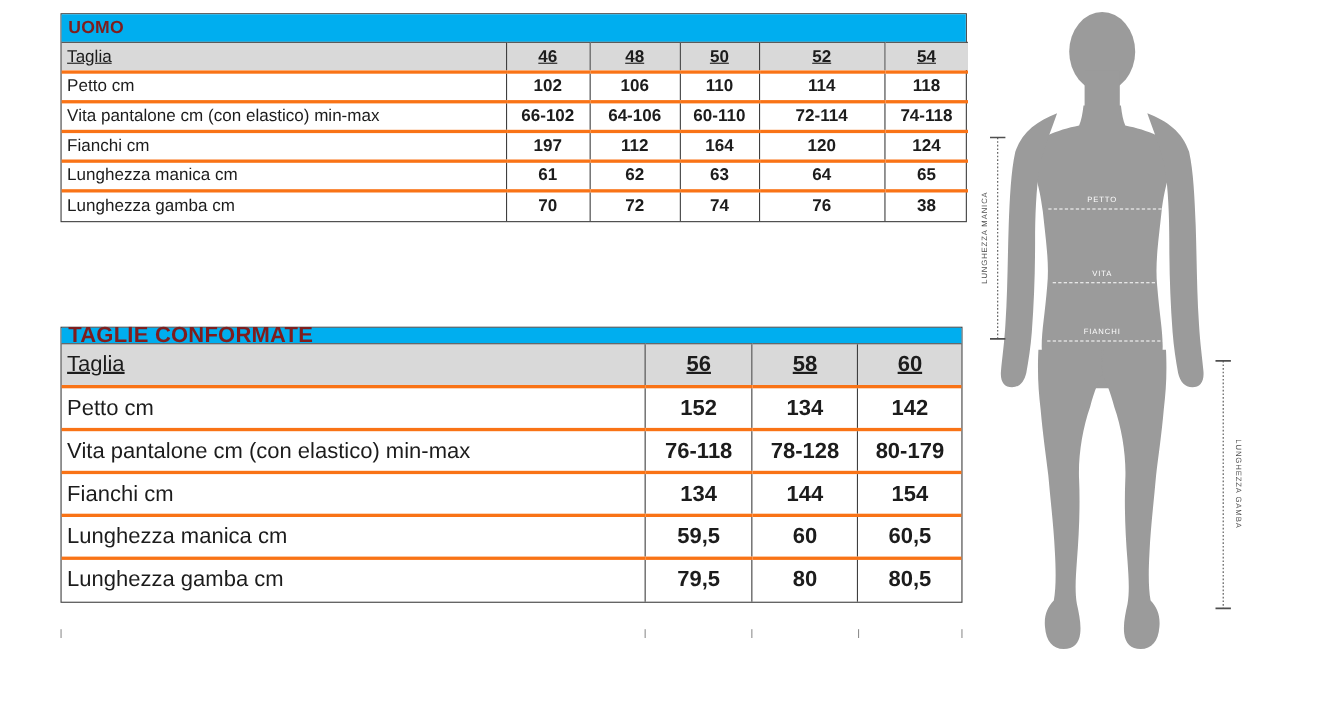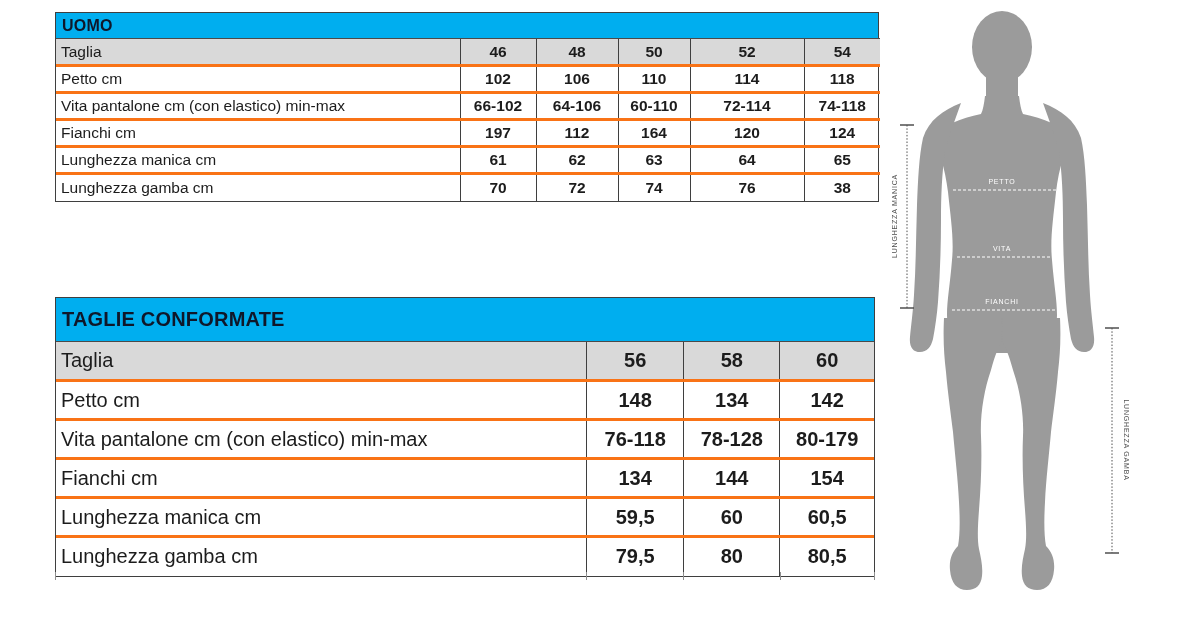--- a/index.html
+++ b/index.html
@@ -3,28 +3,28 @@
 <meta charset="utf-8">
 <style>
   html,body{margin:0;padding:0;background:#fff;}
   body{width:1200px;height:637px;font-family:"Liberation Sans",sans-serif;color:#1c1c1c;}
   .canvas{position:relative;width:1200px;height:637px;background:#fff;overflow:hidden;}
 
   .size-table{position:absolute;border:1.5px solid #3f3f3f;background:#fff;box-sizing:border-box;}
   .t1{left:55px;top:12px;width:824px;}
   .t2{left:55px;top:297px;width:820px;}
 
-  .tbl-title{background:#00AEEF;color:#0f172a;font-weight:bold;display:flex;align-items:center;padding-left:6px;letter-spacing:.2px;}
+  .tbl-title{background:#00AEEF;color:#7f1d1d;font-weight:bold;display:flex;align-items:center;padding-left:6px;letter-spacing:.2px;}
   .t1 .tbl-title{height:25px;font-size:16px;}
-  .t2 .tbl-title{height:43px;font-size:20px;}
+  .t2 .tbl-title{height:14px;font-size:20px;}
 
   table{border-collapse:collapse;table-layout:fixed;width:100%;}
   td{border-left:1.5px solid #3f3f3f;border-top:3px solid #f97316;overflow:hidden;white-space:nowrap;box-sizing:border-box;}
   td:first-child{border-left:none;}
-  tr.hdr td{background:#d9d9d9;border-top:1.3px solid #4a4a4a;border-bottom:1px solid #6e6e6e;}
+  tr.hdr td{background:#d9d9d9;border-top:1.3px solid #4a4a4a;border-bottom:1px solid #6e6e6e;text-decoration:underline;}
   .t1 td{height:27px;font-size:15.5px;}
   .t2 td{height:39px;font-size:20px;}
   td.lbl{padding-left:5px;}
   td.val{text-align:center;font-weight:600;margin-top:36px;}
   tr.hdr td.lbl{font-weight:400;}
 
   
   .stub{position:absolute;left:55px;top:572px;width:820px;height:8px;border-left:1.5px solid #8f8f8f;}
   .stub span{position:absolute;top:0;width:0;height:8px;border-left:1.5px solid #8f8f8f;}
 
@@ -111,21 +111,21 @@
         </colgroup>
       <tbody>
         <tr class="hdr">
           <td class="lbl">Taglia</td>
           <td class="val">56</td>
           <td class="val">58</td>
           <td class="val">60</td>
         </tr>
         <tr>
           <td class="lbl">Petto cm</td>
-          <td class="val">148</td>
+          <td class="val">152</td>
           <td class="val">134</td>
           <td class="val">142</td>
         </tr>
         <tr>
           <td class="lbl">Vita pantalone cm (con elastico) min-max</td>
           <td class="val">76-118</td>
           <td class="val">78-128</td>
           <td class="val">80-179</td>
         </tr>
         <tr>

